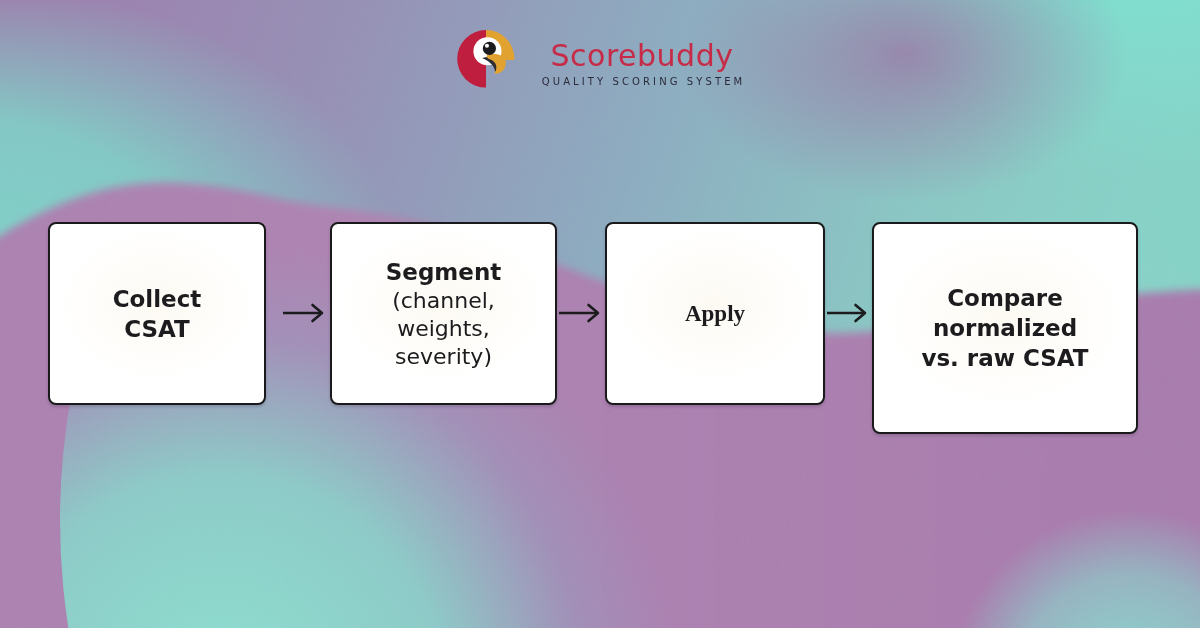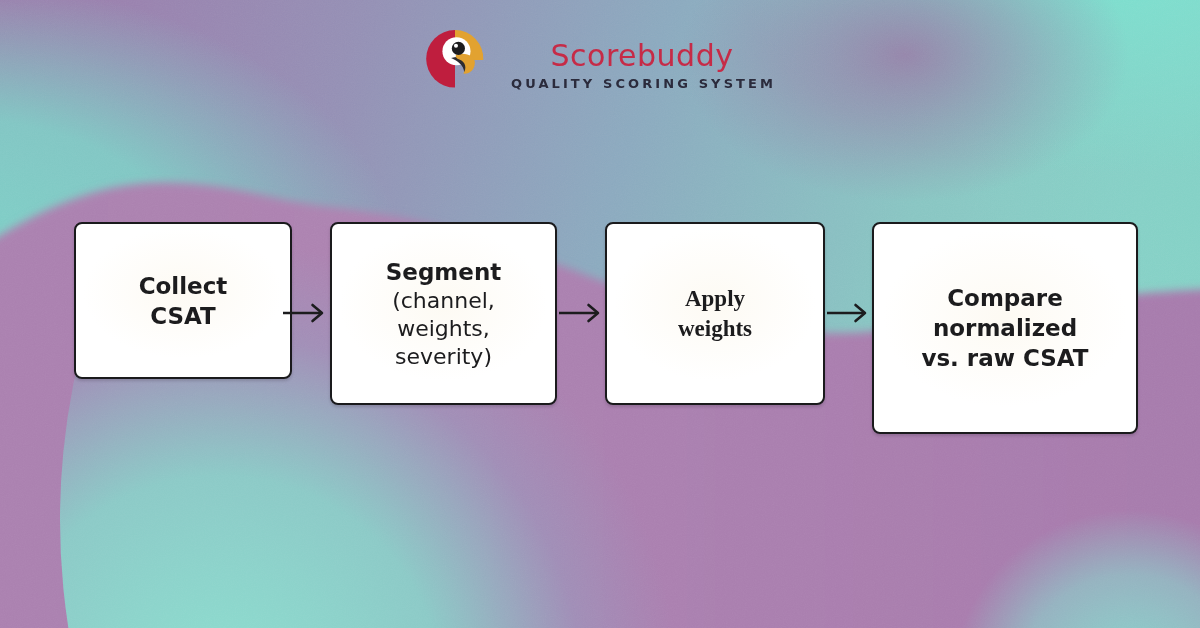--- a/index.html
+++ b/index.html
@@ -52,40 +52,40 @@
     display: flex; justify-content: center; align-items: flex-start; gap: 22px;
   }
   .parrot { width: 62px; height: 62px; flex: 0 0 auto; }
   .logo-text { padding-top: 12px; text-align: center; }
   .brand {
     font-size: 30px; line-height: 30px; font-weight: 500;
     letter-spacing: 0.5px; color: #c62b47;
   }
   .tagline {
     margin-top: 5px;
-    font-size: 13px; font-weight: bold;
+    font-size: 10px; font-weight: normal;
     letter-spacing: 3.1px; text-indent: 3.1px;
     color: #2b2b3c; white-space: nowrap;
   }
 
   
   .step {
     position: absolute; z-index: 5;
     background: radial-gradient(ellipse 60% 55% at 50% 45%, #fdfaf3 0%, #ffffff 78%);
     border: 2.5px solid #1a1a1c;
     border-radius: 8px;
     box-shadow: 0 2px 3px rgba(25,20,35,0.18);
     display: flex; flex-direction: column;
     align-items: center; justify-content: center;
     text-align: right; color: #1c1c1e;
   }
   .step .ln   { display: block; font-size: 22px; line-height: 28px; font-weight: 400; }
   .step .ln.b { font-size: 23px; line-height: 30px; font-weight: bold; }
 
-  .step1 { left: 74px;  top: 222px; width: 218px; height: 157px; }
+  .step1 { left: 48px;  top: 222px; width: 218px; height: 183px; }
   .step2 { left: 330px; top: 222px; width: 227px; height: 183px; }
   .step3 { left: 605px; top: 222px; width: 220px; height: 183px; font-family: Liberation Serif, serif; }
   .step4 { left: 872px; top: 222px; width: 266px; height: 212px; }
 
   .arrow { position: absolute; z-index: 5; top: 302px; height: 22px; }
   .arrow1 { left: 283px; width: 42px; }
   .arrow2 { left: 559px; width: 42px; }
   .arrow3 { left: 827px; width: 41px; }
 </style>
 </head>
@@ -166,21 +166,20 @@
       <span class="ln">severity)</span>
     </section>
 
     <svg class="arrow arrow2" viewBox="0 0 42 22">
       <path d="M0,11 H37" stroke="#1c1c1e" stroke-width="2.6" fill="none"></path>
       <path d="M29.5,3 L39,11 L29.5,19" stroke="#1c1c1e" stroke-width="2.6" fill="none" stroke-linecap="round" stroke-linejoin="round"></path>
     </svg>
 
     <section class="step step3">
       <span class="ln b">Apply</span>
-      <span class="ln b">weights</span>
     </section>
 
     <svg class="arrow arrow3" viewBox="0 0 41 22">
       <path d="M0,11 H36" stroke="#1c1c1e" stroke-width="2.6" fill="none"></path>
       <path d="M28.5,3 L38,11 L28.5,19" stroke="#1c1c1e" stroke-width="2.6" fill="none" stroke-linecap="round" stroke-linejoin="round"></path>
     </svg>
 
     <section class="step step4">
       <span class="ln b">Compare</span>
       <span class="ln b">normalized</span>

